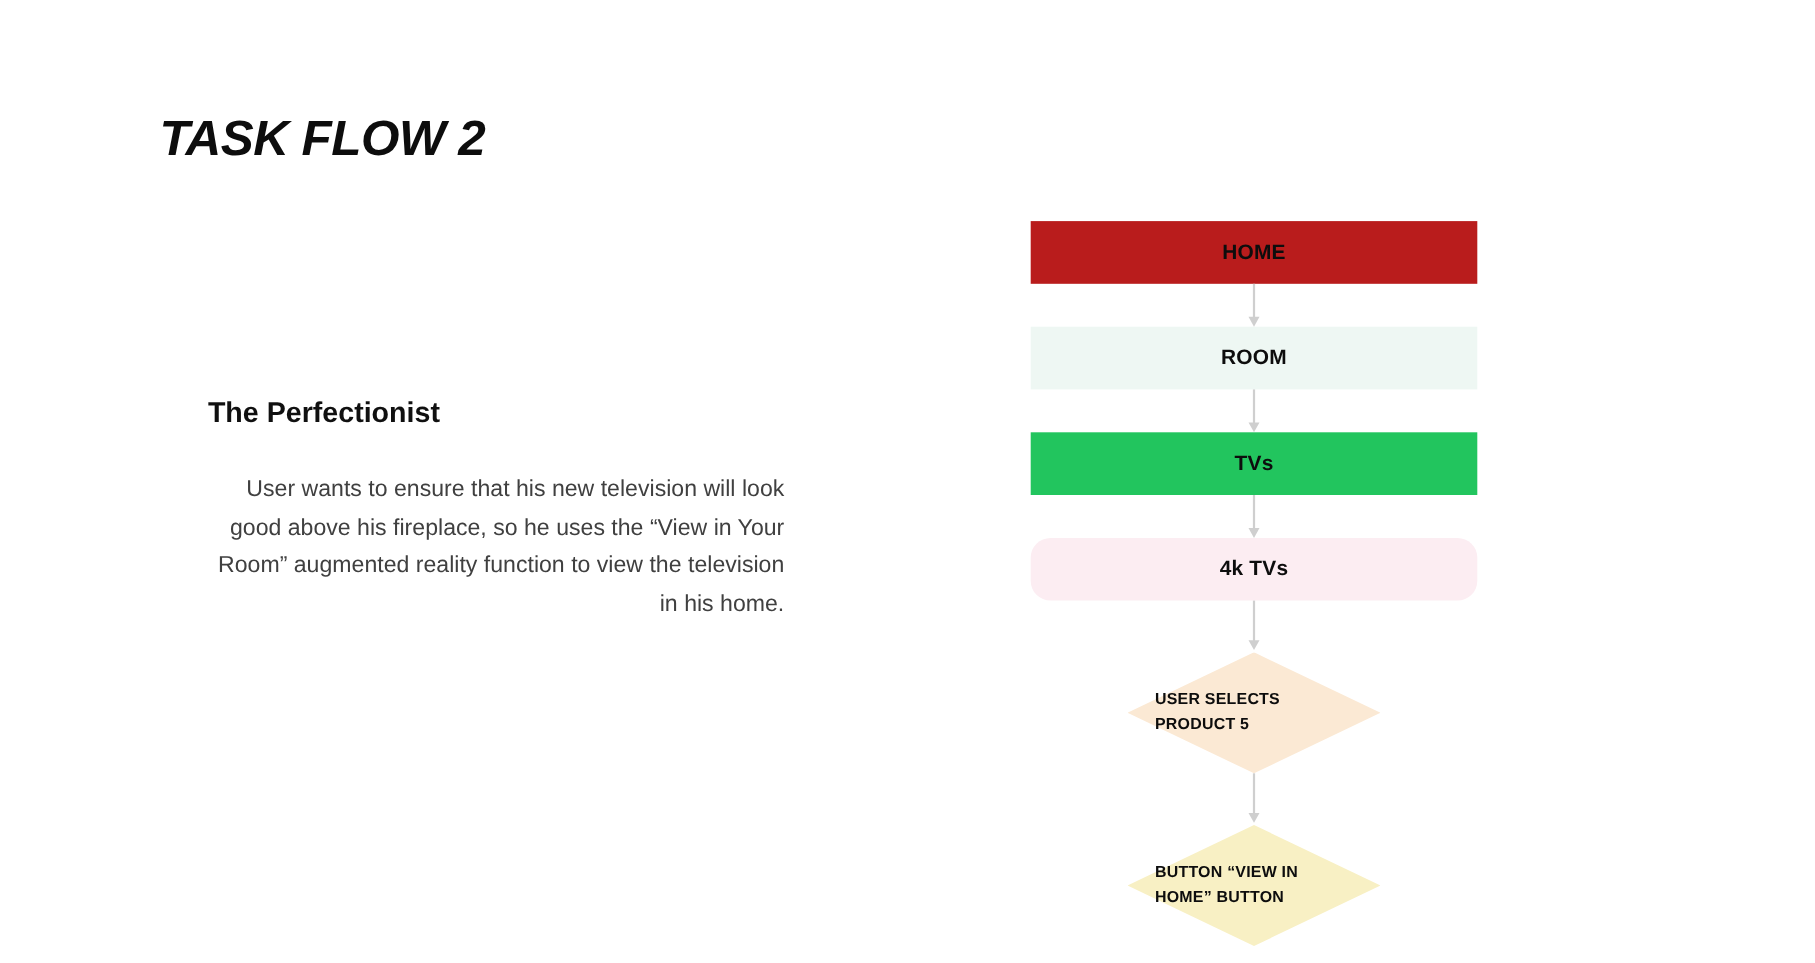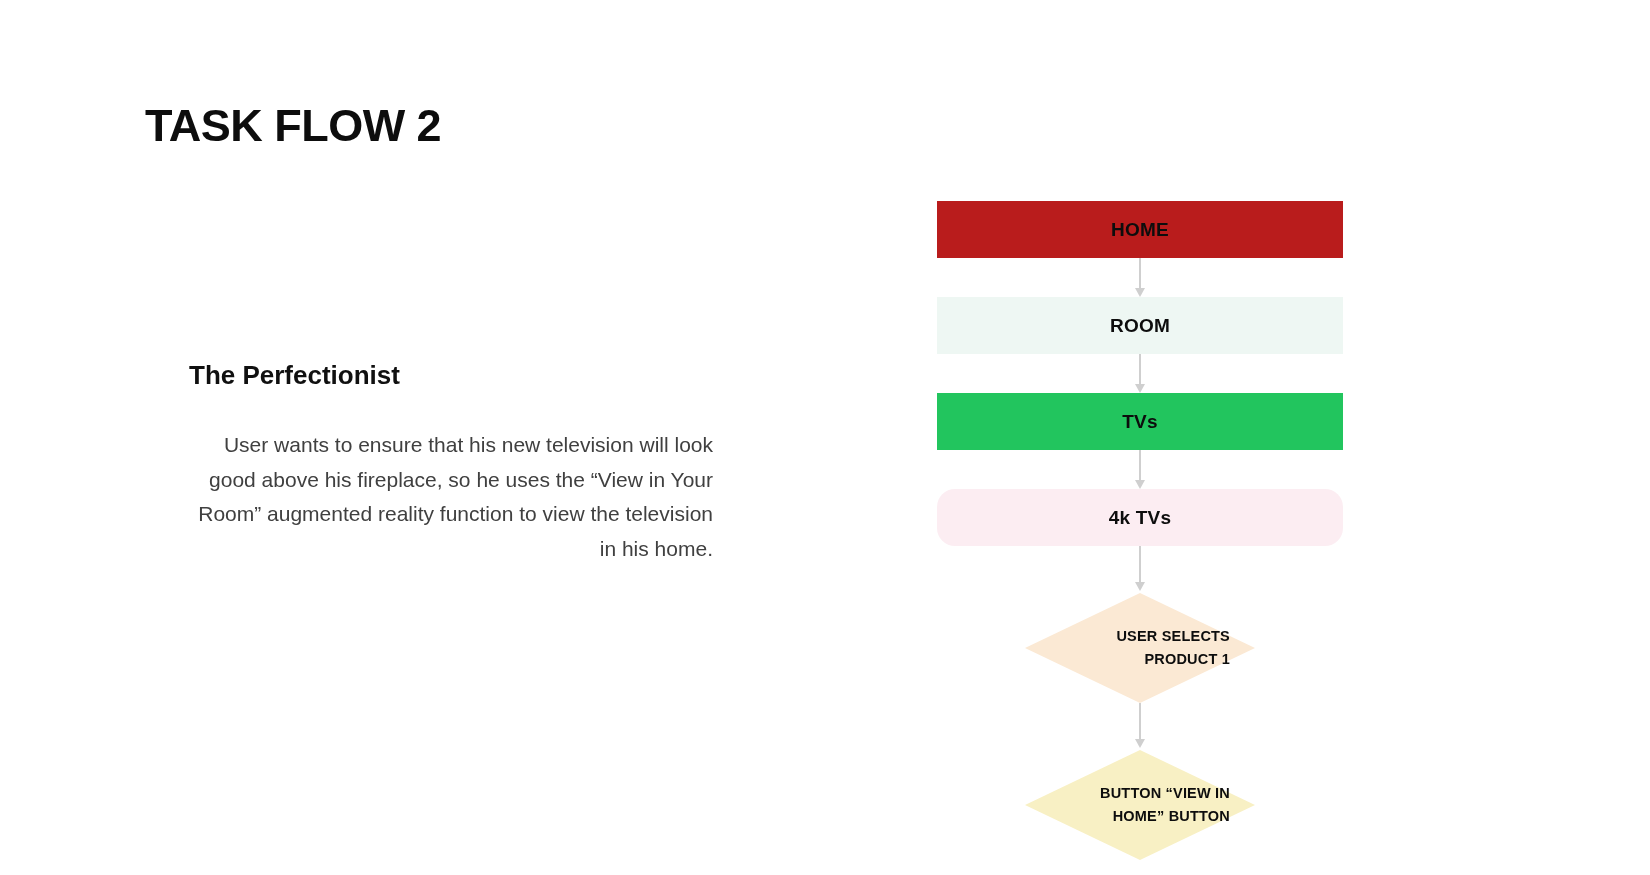--- a/index.html
+++ b/index.html
@@ -19,20 +19,21 @@
   .slide-title {
     position: absolute;
     left: 145px;
     top: 96px;
     font-size: 45px;
     line-height: 60px;
     font-weight: 700;
     letter-spacing: -0.5px;
     color: #0d0d0d;
     white-space: nowrap;
+    font-style: italic;
   }
 
   
   .text-column {
     position: absolute;
     left: 189px;
     top: 360px;
     width: 530px;
   }
   .persona-heading {
@@ -124,21 +125,21 @@
     height: 110px;
     clip-path: polygon(50% 0%, 100% 50%, 50% 100%, 0% 50%);
   }
   .diamond-label {
     position: relative;
     z-index: 2;
     font-size: 14.5px;
     line-height: 23px;
     font-weight: 700;
     color: #0d0d0d;
-    text-align: right;
+    text-align: left;
     letter-spacing: 0.2px;
     width: 180px;
   }
 </style>
 </head>
 <body style="background: rgb(255, 255, 255);">
 
 <div class="slide-title">TASK FLOW 2</div>
 
 <div class="text-column">
@@ -177,21 +178,21 @@
   </div>
   <div class="connector tall">
     <span class="line" style="background: rgb(207, 207, 207);"></span>
     <span class="head" style="border-top-color: rgb(207, 207, 207);"></span>
   </div>
 
   <div class="diamond-wrap">
     <span class="diamond-shape" id="diamond-product" style="background: rgb(251, 233, 212);"></span>
     <span class="diamond-label">
       <span>USER SELECTS</span><br>
-      <span>PRODUCT 1</span>
+      <span>PRODUCT 5</span>
     </span>
   </div>
   <div class="connector tall">
     <span class="line" style="background: rgb(207, 207, 207);"></span>
     <span class="head" style="border-top-color: rgb(207, 207, 207);"></span>
   </div>
 
   <div class="diamond-wrap">
     <span class="diamond-shape" id="diamond-view" style="background: rgb(248, 240, 196);"></span>
     <span class="diamond-label">

